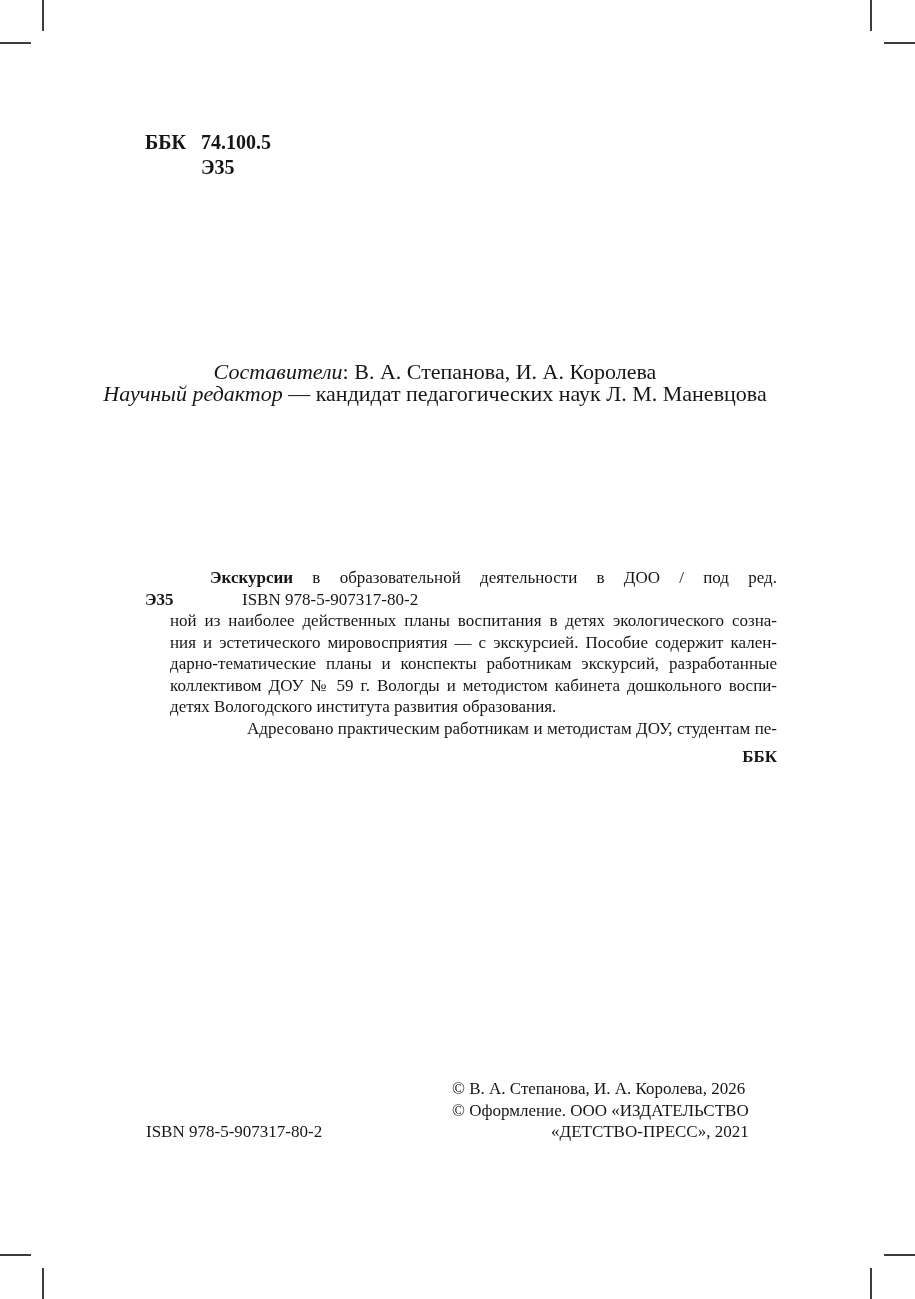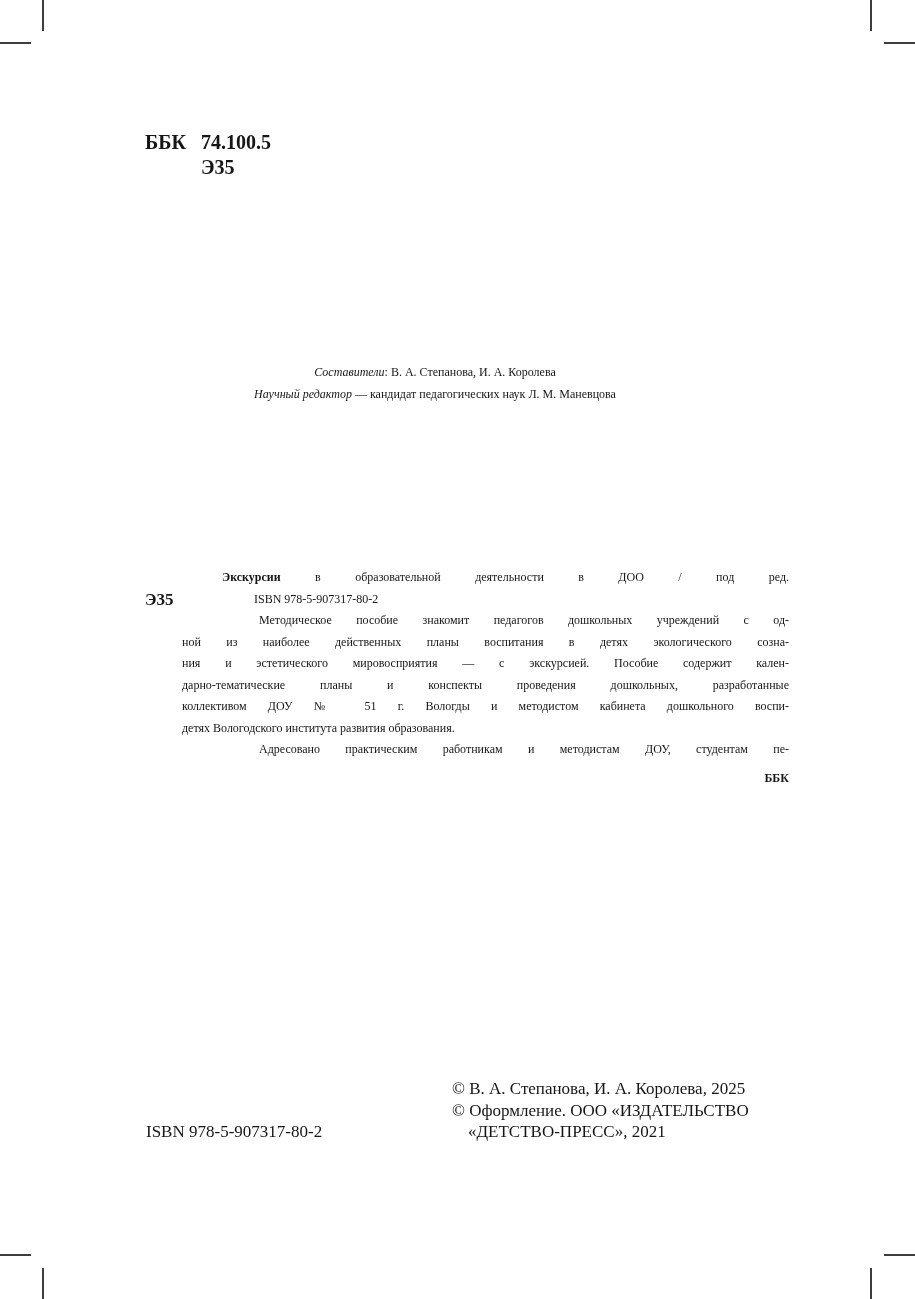--- a/index.html
+++ b/index.html
@@ -14,37 +14,37 @@
   .mark.h{width:31px;height:2px;}
   .tl-v{left:42px;top:0;} .tl-h{left:0;top:42px;}
   .tr-v{left:870px;top:0;} .tr-h{left:884px;top:42px;}
   .bl-h{left:0;top:1254px;} .bl-v{left:42px;top:1268px;}
   .br-h{left:884px;top:1254px;} .br-v{left:870px;top:1268px;}
 
   .bbk-header{position:absolute;left:145px;top:130px;font-weight:bold;font-size:20px;line-height:25px;}
   .bbk-header .row{display:flex;}
   .bbk-header .lbl{width:56px;}
 
-  .compilers{position:absolute;left:95px;top:361px;width:680px;text-align:center;font-size:12px;line-height:22px;}
+  .compilers{position:absolute;left:95px;top:361px;width:680px;text-align:center;font-size:22px;line-height:22px;}
   .it{font-style:italic;}
   .b{font-weight:bold;}
 
   .margin-code{position:absolute;left:145px;top:589px;font-weight:bold;font-size:17px;line-height:21.5px;}
 
-  .card{position:absolute;left:182px;top:567px;width:607px;font-size:12px;line-height:21.5px;}
+  .card{position:absolute;left:170px;top:567px;width:607px;font-size:17px;line-height:21.5px;}
   .card .line{min-height:21.5px;}
   .jst{text-align:justify;text-align-last:justify;}
   .ind40{text-indent:40px;}
   .ind72{text-indent:72px;}
   .ind77{text-indent:77px;}
   .bbk-right{text-align:right;margin-top:7px;}
 
   .footer-isbn{position:absolute;left:146px;top:1121px;font-size:17px;line-height:21.7px;}
   .footer-copyright{position:absolute;left:452px;top:1078px;font-size:17px;line-height:21.7px;}
-  .ind16{padding-left:16px;}
+  .ind16{padding-left:16px;text-align:right;}
 </style>
 </head>
 <body>
 
 <div class="mark v tl-v"></div>
 <div class="mark h tl-h"></div>
 <div class="mark v tr-v"></div>
 <div class="mark h tr-h"></div>
 <div class="mark h bl-h"></div>
 <div class="mark v bl-v"></div>
@@ -65,28 +65,27 @@
 <div class="compilers">
   <div class="line"><span class="it">Составители</span><span>: В. А. Степанова, И. А. Королева</span></div>
   <div class="line"><span class="it">Научный редактор</span><span> — кандидат педагогических наук Л. М. Маневцова</span></div>
 </div>
 
 <div class="margin-code">Э35</div>
 
 <div class="card">
   <div class="line jst ind40"><span class="b">Экскурсии</span><span> в образовательной деятельности в ДОО / под ред.</span></div>
   <div class="line ind72">ISBN 978-5-907317-80-2</div>
-  <div class="line jst ind77">Методическое пособие знакомит педагогов дошкольных учреждений с од-</div>
   <div class="line jst">ной из наиболее действенных планы воспитания в детях экологического созна-</div>
   <div class="line jst">ния и эстетического мировосприятия — с экскурсией. Пособие содержит кален-</div>
-  <div class="line jst">дарно-тематические планы и конспекты проведения дошкольных, разработанные</div>
-  <div class="line jst">коллективом ДОУ № 51 г. Вологды и методистом кабинета дошкольного воспи-</div>
+  <div class="line jst">дарно-тематические планы и конспекты работникам экскурсий, разработанные</div>
+  <div class="line jst">коллективом ДОУ № 59 г. Вологды и методистом кабинета дошкольного воспи-</div>
   <div class="line">детях Вологодского института развития образования.</div>
   <div class="line jst ind77">Адресовано практическим работникам и методистам ДОУ, студентам пе-</div>
   <div class="line bbk-right b">ББК</div>
 </div>
 
 <div class="footer-isbn">ISBN 978-5-907317-80-2</div>
 <div class="footer-copyright">
-  <div class="line">© В. А. Степанова, И. А. Королева, 2025</div>
+  <div class="line">© В. А. Степанова, И. А. Королева, 2026</div>
   <div class="line">© Оформление. ООО «ИЗДАТЕЛЬСТВО</div>
   <div class="line ind16">«ДЕТСТВО-ПРЕСС», 2021</div>
 </div>
 
 </body></html>

